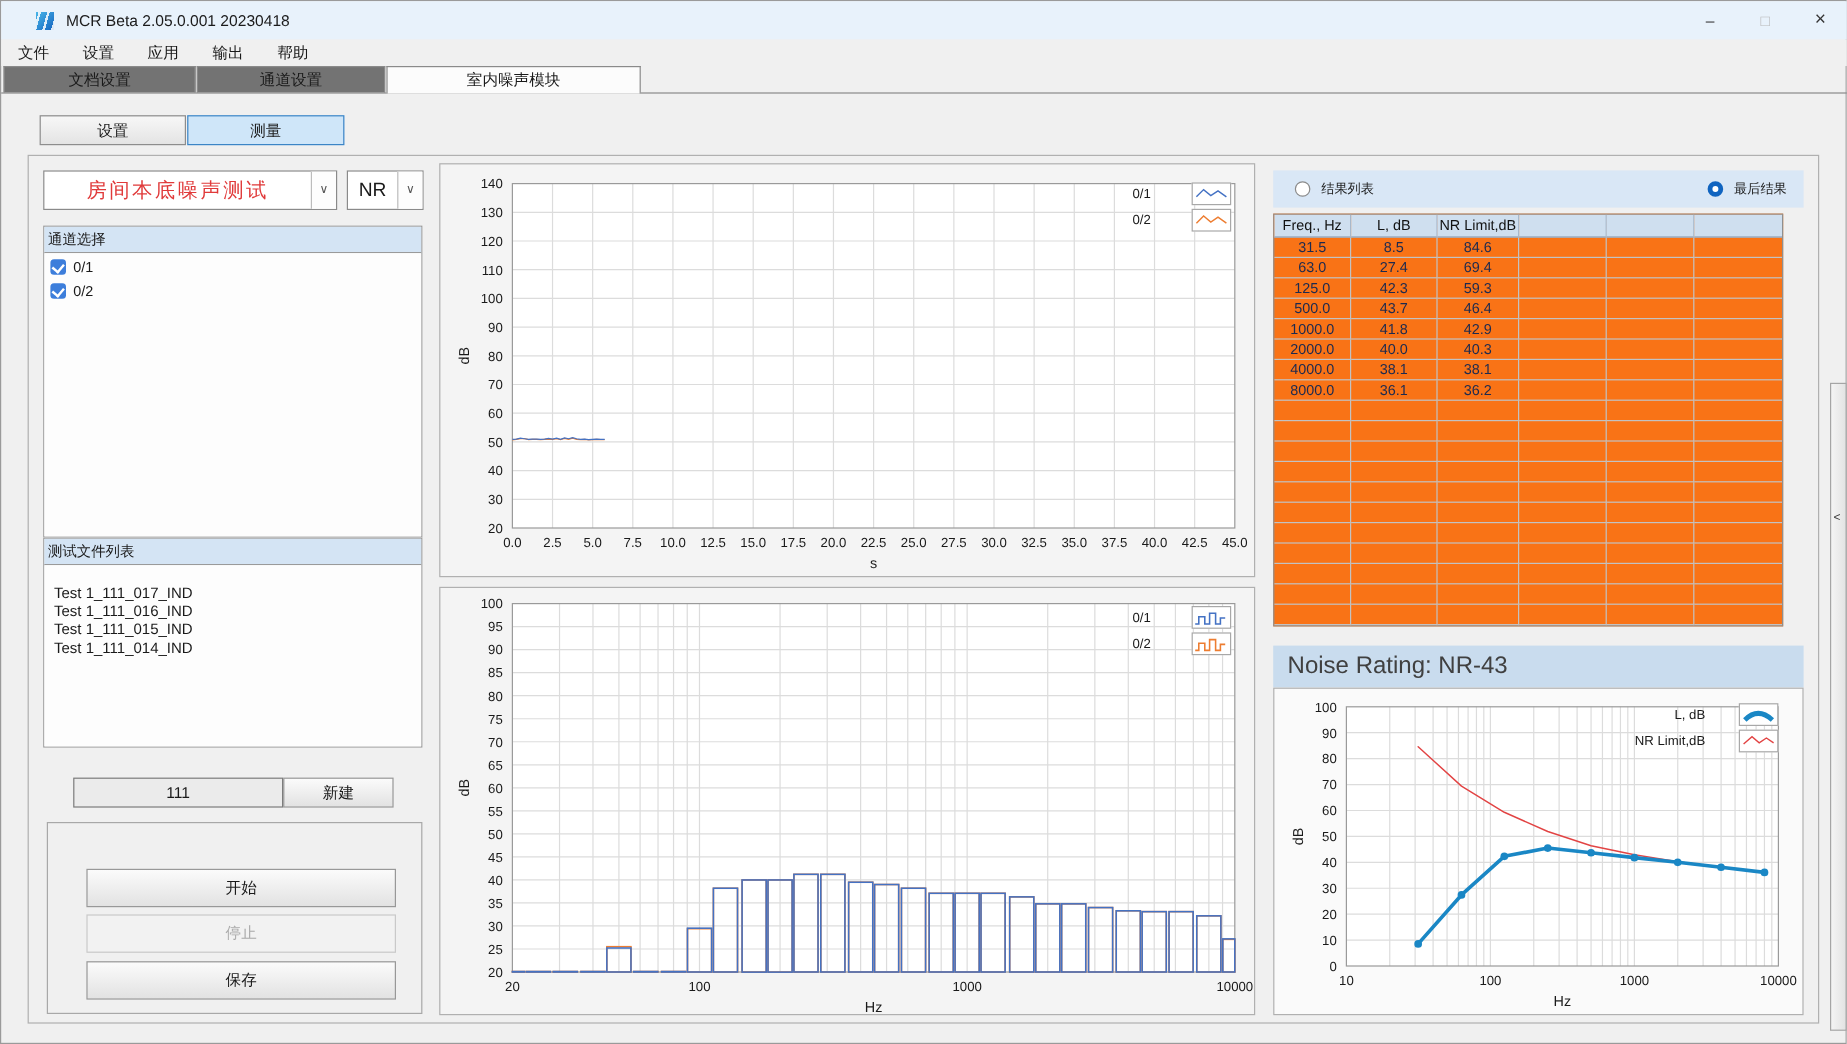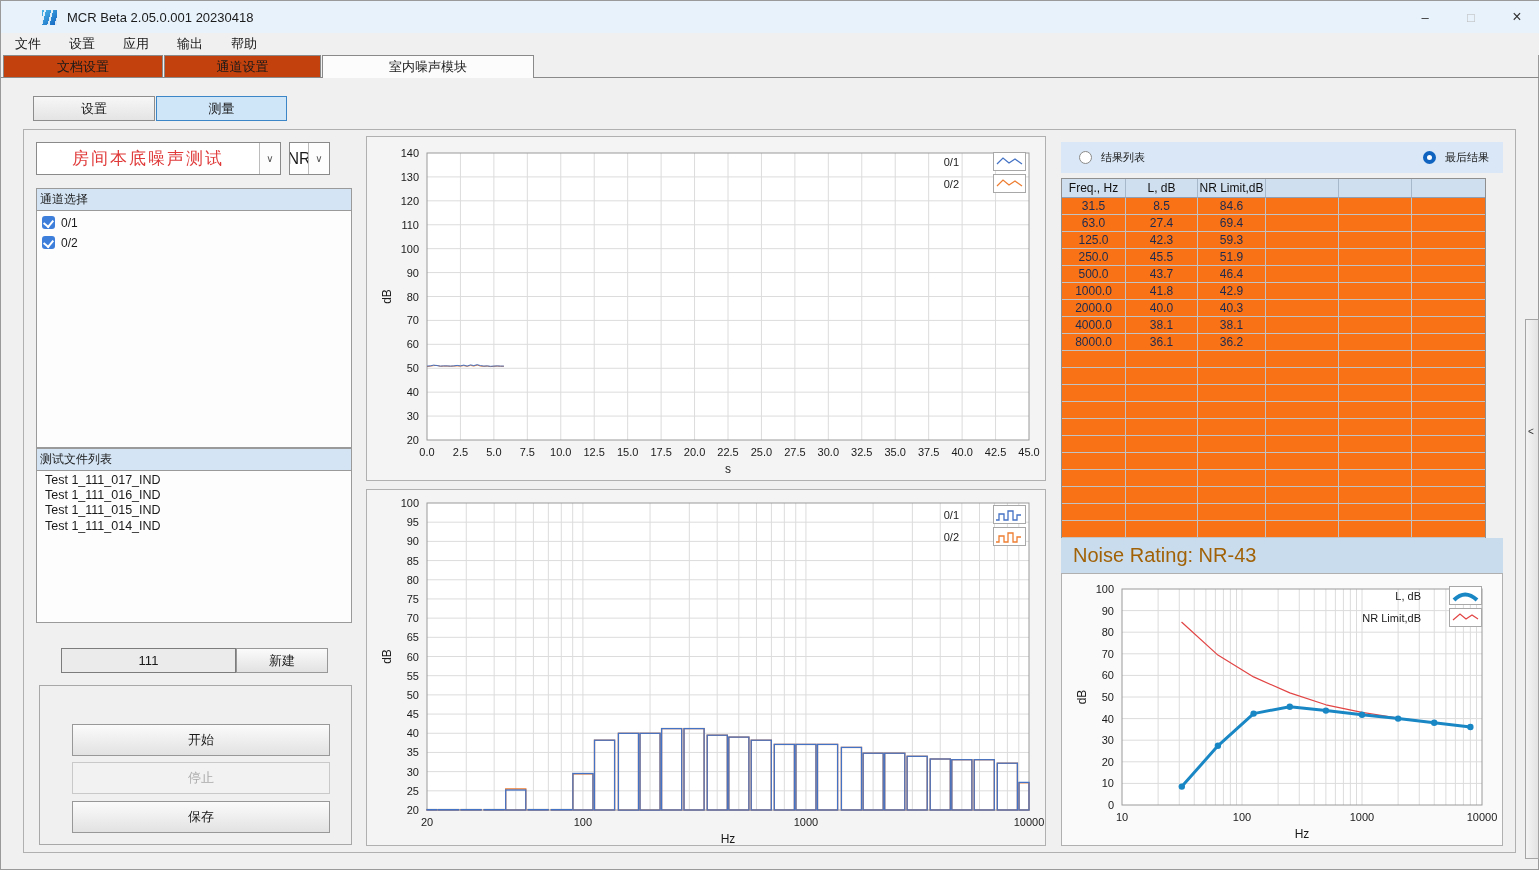--- a/index.html
+++ b/index.html
@@ -1,70 +1,70 @@
 <!DOCTYPE html>
 <html><head>
 <meta charset="utf-8">
 <style>
   * { margin:0; padding:0; box-sizing:border-box; }
   html,body { width:1539px; height:870px; }
   body { font-family:"Liberation Sans","DejaVu Sans",sans-serif; background:#f0f0f0; color:#1a1a1a; overflow:hidden; }
   #app { position:relative; width:1539px; height:870px; background:#f0f0f0; border:1px solid #9a9a9a; }
 
   
-  #titlebar { position:absolute; left:0; top:0; width:1539px; height:32px; background:#e8f2fb; display:flex; align-items:center;padding-left:12px; }
+  #titlebar { position:absolute; left:0; top:0; width:1539px; height:32px; background:#e8f2fb; display:flex; align-items:center; }
   #app-icon { width:15px; height:15px; margin-left:29px; background:linear-gradient(135deg,#4ab6e8 0%,#1464c0 100%); position:relative; overflow:hidden; }
   #app-icon::after { content:""; position:absolute; inset:0; background:repeating-linear-gradient(105deg, transparent 0 2px, rgba(255,255,255,.85) 2px 4px, transparent 4px 7px); }
   #title-text { margin-left:10px; font-size:13px; color:#1b1b1b; }
   #win-controls { margin-left:auto; display:flex; height:32px; }
   .win-btn { width:46px; height:32px; display:flex; align-items:center; justify-content:center; font-size:13px; color:#333; }
   .win-btn.max { color:#b9b9b9; }
   .win-btn.close { font-size:16px; }
 
   
   #menubar { position:absolute; left:0; top:32px; width:1539px; height:22px; background:#f0f0f0; display:flex; align-items:center; }
   .menu-item { font-size:13px; padding:2px 14px 3px 14px; }
   .menu-item:first-child { }
 
   
   #tabbar { position:absolute; left:0; top:54px; width:1539px; height:23px; border-bottom:1px solid #8a8a8a; display:flex; align-items:flex-end; }
   .main-tab { height:22px; display:flex; align-items:center; justify-content:center; font-size:13px;
-              background:#c2410c; border:1px solid #8a8a8a; border-bottom:none; margin-right:1px; }
+              background:#737373; border:1px solid #8a8a8a; border-bottom:none; margin-right:1px; }
   .main-tab.t0 { width:160px; margin-left:2px; }
   .main-tab.t1 { width:157px; }
   .main-tab.t2 { width:212px; }
   .main-tab.active { background:#fcfcfc; height:23px; margin-bottom:-1px; }
 
   
   #page { position:absolute; left:22px; top:128px; width:1493px; height:724px; border:1px solid #b0b0b0; background:#f0f0f0; }
 
   .subtab { position:absolute; height:25px; font-size:13px; display:flex; align-items:center; justify-content:center;
             background:linear-gradient(#f7f7f7,#e4e4e4); border:1px solid #8d8d8d; }
   #subtab-settings { left:32px; top:95px; width:122px; }
   #subtab-measure  { left:155px; top:95px; width:131px; background:#cfe6f9; border:1px solid #3c85c6; }
 
   
   .combo { position:absolute; background:#fff; border:1px solid #8a8a8a; display:flex; }
   #test-combo { left:35px; top:141px; width:245px; height:33px; }
-  #nr-combo   { left:288px; top:141px; width:41px; height:33px; }
+  #nr-combo   { left:288px; top:141px; width:64px; height:33px; }
   .combo-value { flex:1; display:flex; align-items:center; justify-content:center; overflow:hidden; white-space:nowrap; }
   #test-combo .combo-value { color:#e03a3a; font-family:"Liberation Serif","DejaVu Serif",serif; font-size:17px; letter-spacing:2px; }
   #nr-combo .combo-value { font-size:16px; }
   .combo-arrow { width:21px; border-left:1px solid #bcbcbc; display:flex; align-items:center; justify-content:center; color:#555; font-size:10px; background:#fdfdfd; }
 
   .listbox { position:absolute; border:1px solid #9a9a9a; background:#fff; }
   .listbox-header { height:22px; background:#d4e4f4; border-bottom:1px solid #9a9a9a; font-size:12px; display:flex; align-items:center; padding-left:3px; }
   #channel-box { left:35px; top:187px; width:316px; height:260px; }
   #file-box    { left:35px; top:447px; width:316px; height:175px; }
   .list-body { background:#fdfdfd; position:absolute; left:0; right:0; top:22px; bottom:0; overflow:hidden; }
   .chan-row { display:flex; align-items:center; height:17px; margin:3px 0 0 5px; font-size:12px; }
   .chk { width:13px; height:13px; border-radius:3px; background:#3d7edb; margin-right:6px; position:relative; }
   .chk::after { content:""; position:absolute; left:3px; top:2px; width:5px; height:7px; border:solid #fff; border-width:0 2px 2px 0; transform:rotate(40deg); }
   .file-item { font-size:12.5px; line-height:15.2px; padding-left:8px; white-space:nowrap; }
-  #file-box .list-body { padding-top:2px; }
+  #file-box .list-body { padding-top:16px; }
 
   #name-input { position:absolute; left:60px; top:647px; width:175px; height:25px; background:#ebebeb; border:1px solid #7c7c7c;
                 text-align:center; font-size:13px; display:flex; align-items:center; justify-content:center; }
   .btn { background:linear-gradient(#fbfbfb,#e2e2e2); border:1px solid #989898; display:flex; align-items:center; justify-content:center; font-size:13px; }
   #new-btn { position:absolute; left:235px; top:647px; width:92px; height:25px; }
   #action-group { position:absolute; left:38px; top:684px; width:313px; height:160px; border:1px solid #a8a8a8; }
   .action-btn { position:absolute; left:32px; width:258px; height:32px;margin-top:12px; }
   #start-btn { top:26px; }
   #stop-btn  { top:64px; background:#f2f2f2; border:1px solid #c9c9c9; color:#aaa; }
   #save-btn  { top:103px; }
@@ -88,21 +88,21 @@
   #radio-list-wrap { display:flex; align-items:center; margin-left:18px; }
   #radio-last-wrap { display:flex; align-items:center; margin-left:auto; margin-right:14px; }
 
   #result-table { position:absolute; left:1060px; top:177px; width:425px; border:1px solid #8f8f8f; background:#f97316; }
   .trow { display:grid; grid-template-columns:64px 72px 68px 73px 73px 73px; }
   .tcell { border-right:1px solid #c2c2c2; border-bottom:1px solid #c2c2c2; font-size:12px; display:flex; align-items:center; justify-content:center; height:17px; color:#1c2a50; }
   .thead .tcell { background:#cfdfef; height:19px; color:#111; border-right:1px solid #a7b8cb; border-bottom:1px solid #8c9fb5; }
   .tcell:last-child { border-right:none; }
 
   #noise-banner { position:absolute; left:1060px; top:537px; width:442px; height:35px; background:#c9dcee; display:flex; align-items:center; }
-  #noise-text { margin-left:12px; font-size:20px; color:#a16207; }
+  #noise-text { margin-left:12px; font-size:20px; color:#404040; }
 
   
   #side-strip { position:absolute; left:1524px; top:318px; width:14px; height:540px; border:1px solid #a5a5a5; background:linear-gradient(90deg,#f4f4f4,#e3e3e3); }
   #side-strip span { position:absolute; top:106px; left:2px; font-size:10px; color:#333; }
 </style>
 </head>
 <body>
 
 <div id="app">
 
@@ -443,28 +443,20 @@
       </div>
       <div class="trow">
         <div class="tcell">125.0</div>
         <div class="tcell">42.3</div>
         <div class="tcell">59.3</div>
         <div class="tcell"></div>
         <div class="tcell"></div>
         <div class="tcell"></div>
       </div>
       <div class="trow">
-        <div class="tcell">250.0</div>
-        <div class="tcell">45.5</div>
-        <div class="tcell">51.9</div>
-        <div class="tcell"></div>
-        <div class="tcell"></div>
-        <div class="tcell"></div>
-      </div>
-      <div class="trow">
         <div class="tcell">500.0</div>
         <div class="tcell">43.7</div>
         <div class="tcell">46.4</div>
         <div class="tcell"></div>
         <div class="tcell"></div>
         <div class="tcell"></div>
       </div>
       <div class="trow">
         <div class="tcell">1000.0</div>
         <div class="tcell">41.8</div>

